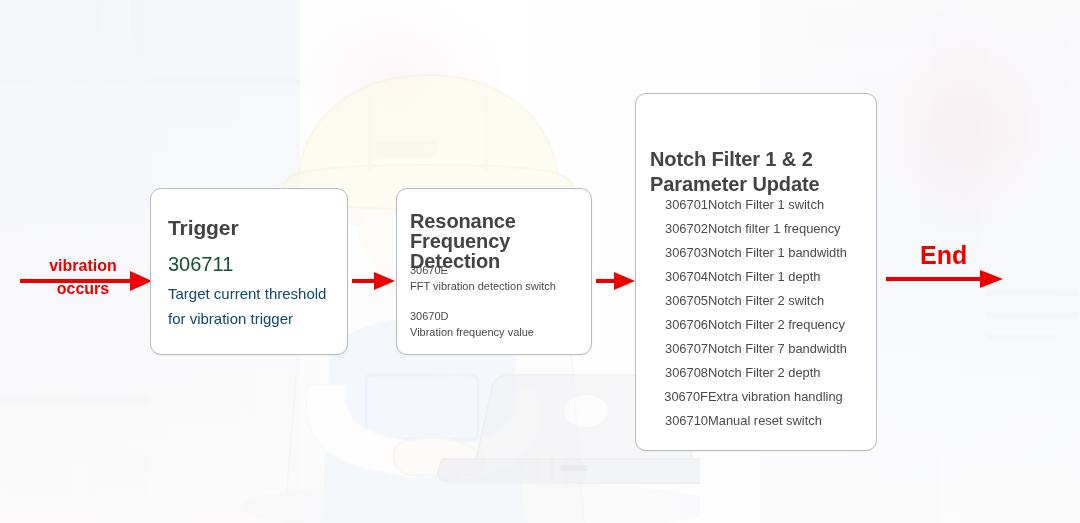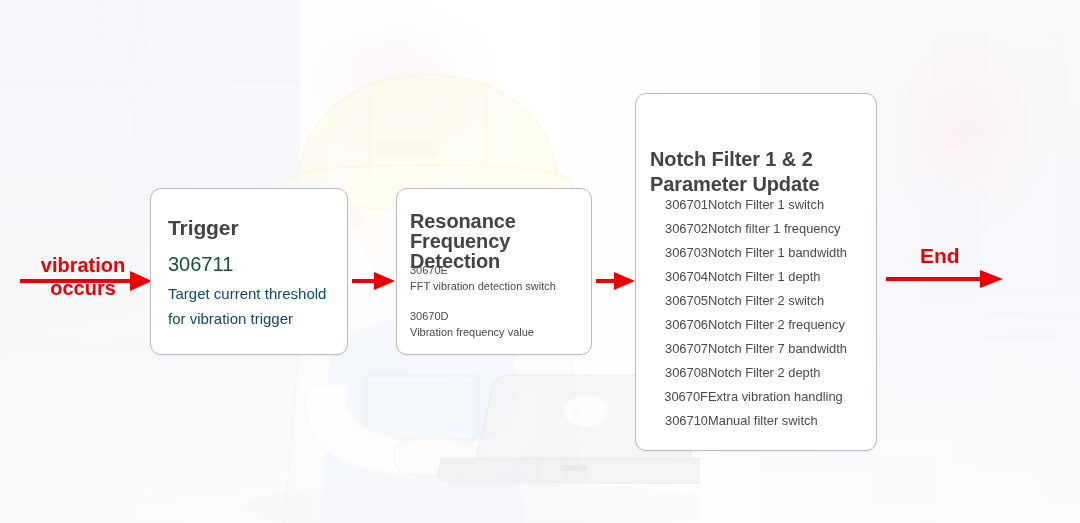--- a/index.html
+++ b/index.html
@@ -149,32 +149,32 @@
 
   
   .arrow-svg {
     position: absolute;
     overflow: visible;
   }
   .red-label {
     position: absolute;
     color: #ef0000;
     font-weight: bold;
-    font-size: 20px;
+    font-size: 16px;
     line-height: 23px;
     white-space: nowrap;
   }
   #label-vibration {
     left: 18px; top: 254px; width: 130px;
     text-align: center;
   }
   #label-vibration .l2 { display: block; }
   #label-end {
     left: 920px; top: 244px;
-    font-size: 21px;
+    font-size: 25px;
   }
 </style>
 </head>
 <body>
 
 <div class="stage">
 
   <div class="bg">
     <div class="bg-base"></div>
 
@@ -329,21 +329,21 @@
         <div class="param-row">
           <span class="param-code">306708</span>
           <span class="param-label">Notch Filter 2 depth</span>
         </div>
         <div class="param-row">
           <span class="param-code">30670F</span>
           <span class="param-label">Extra vibration handling</span>
         </div>
         <div class="param-row">
           <span class="param-code">306710</span>
-          <span class="param-label">Manual filter switch</span>
+          <span class="param-label">Manual reset switch</span>
         </div>
       </div>
   </div>
 
   <div class="red-label" id="label-end">End</div>
   <svg class="arrow-svg" style="left:886px; top:268px; width:118px; height:22px;" viewBox="0 0 118 22">
     <line x1="0" y1="11" x2="98" y2="11" stroke="#ef0000" stroke-width="4"></line>
     <polygon points="94,2 117,11 94,20" fill="#ef0000"></polygon>
   </svg>
 

